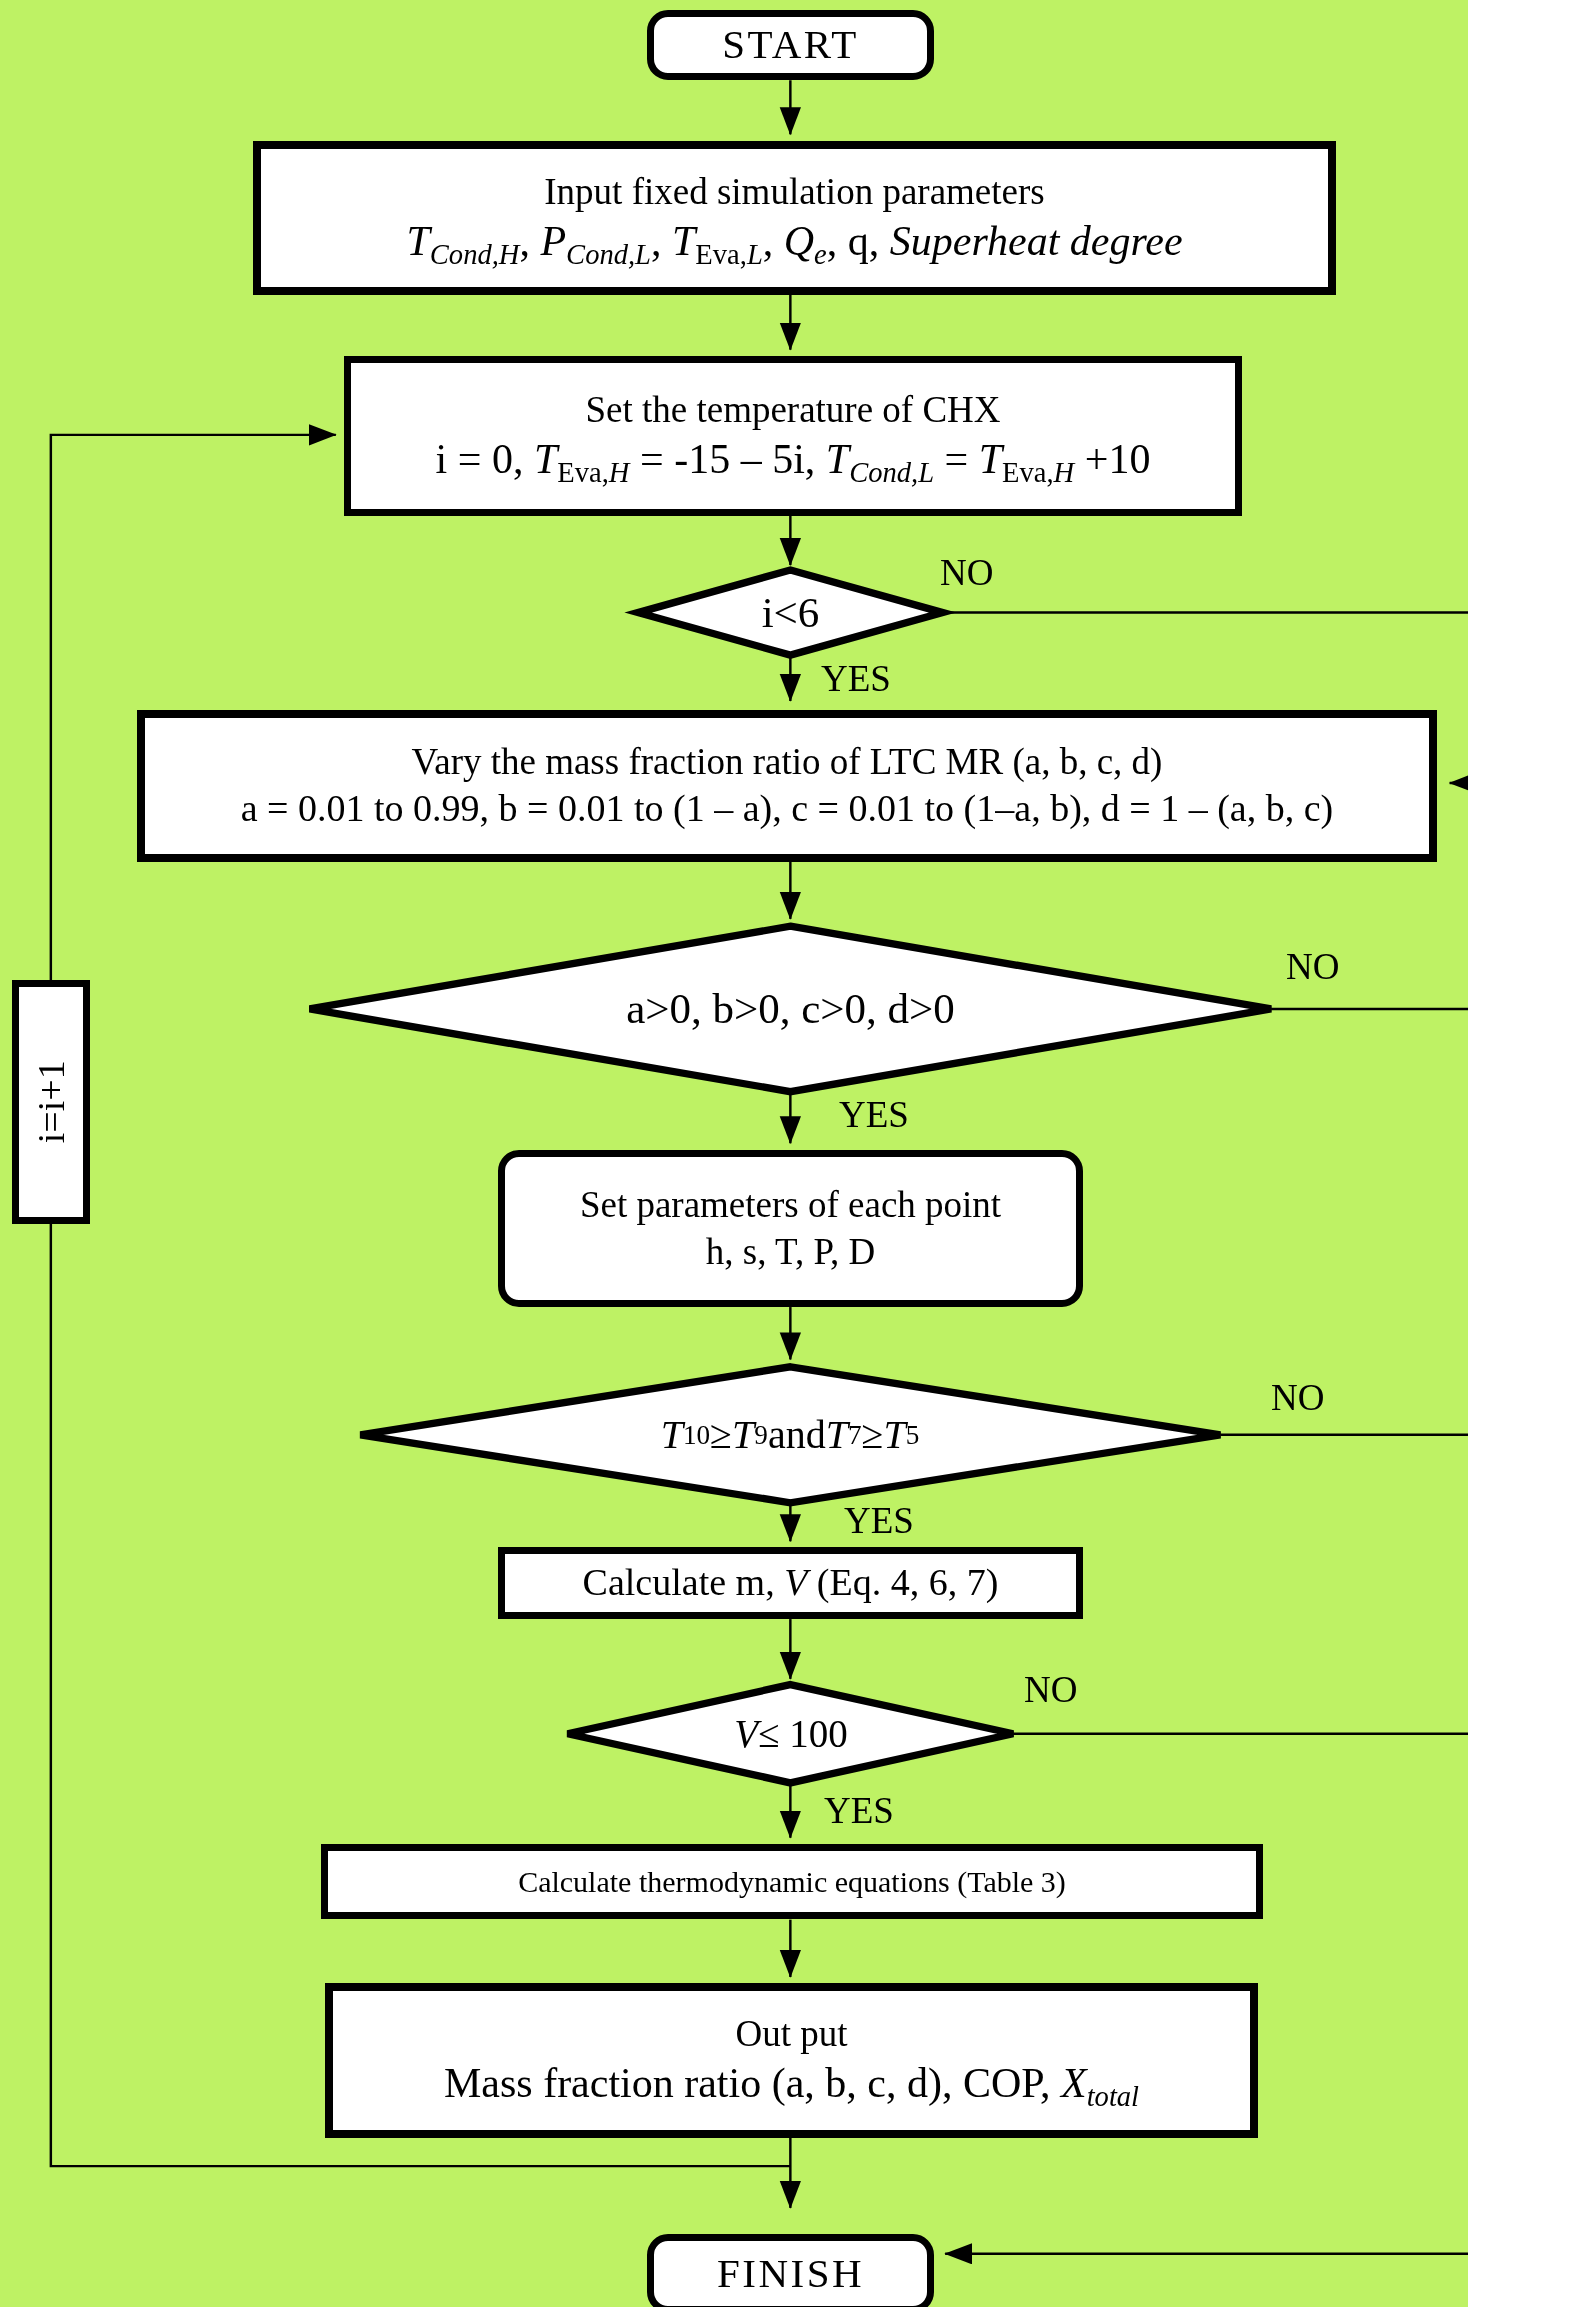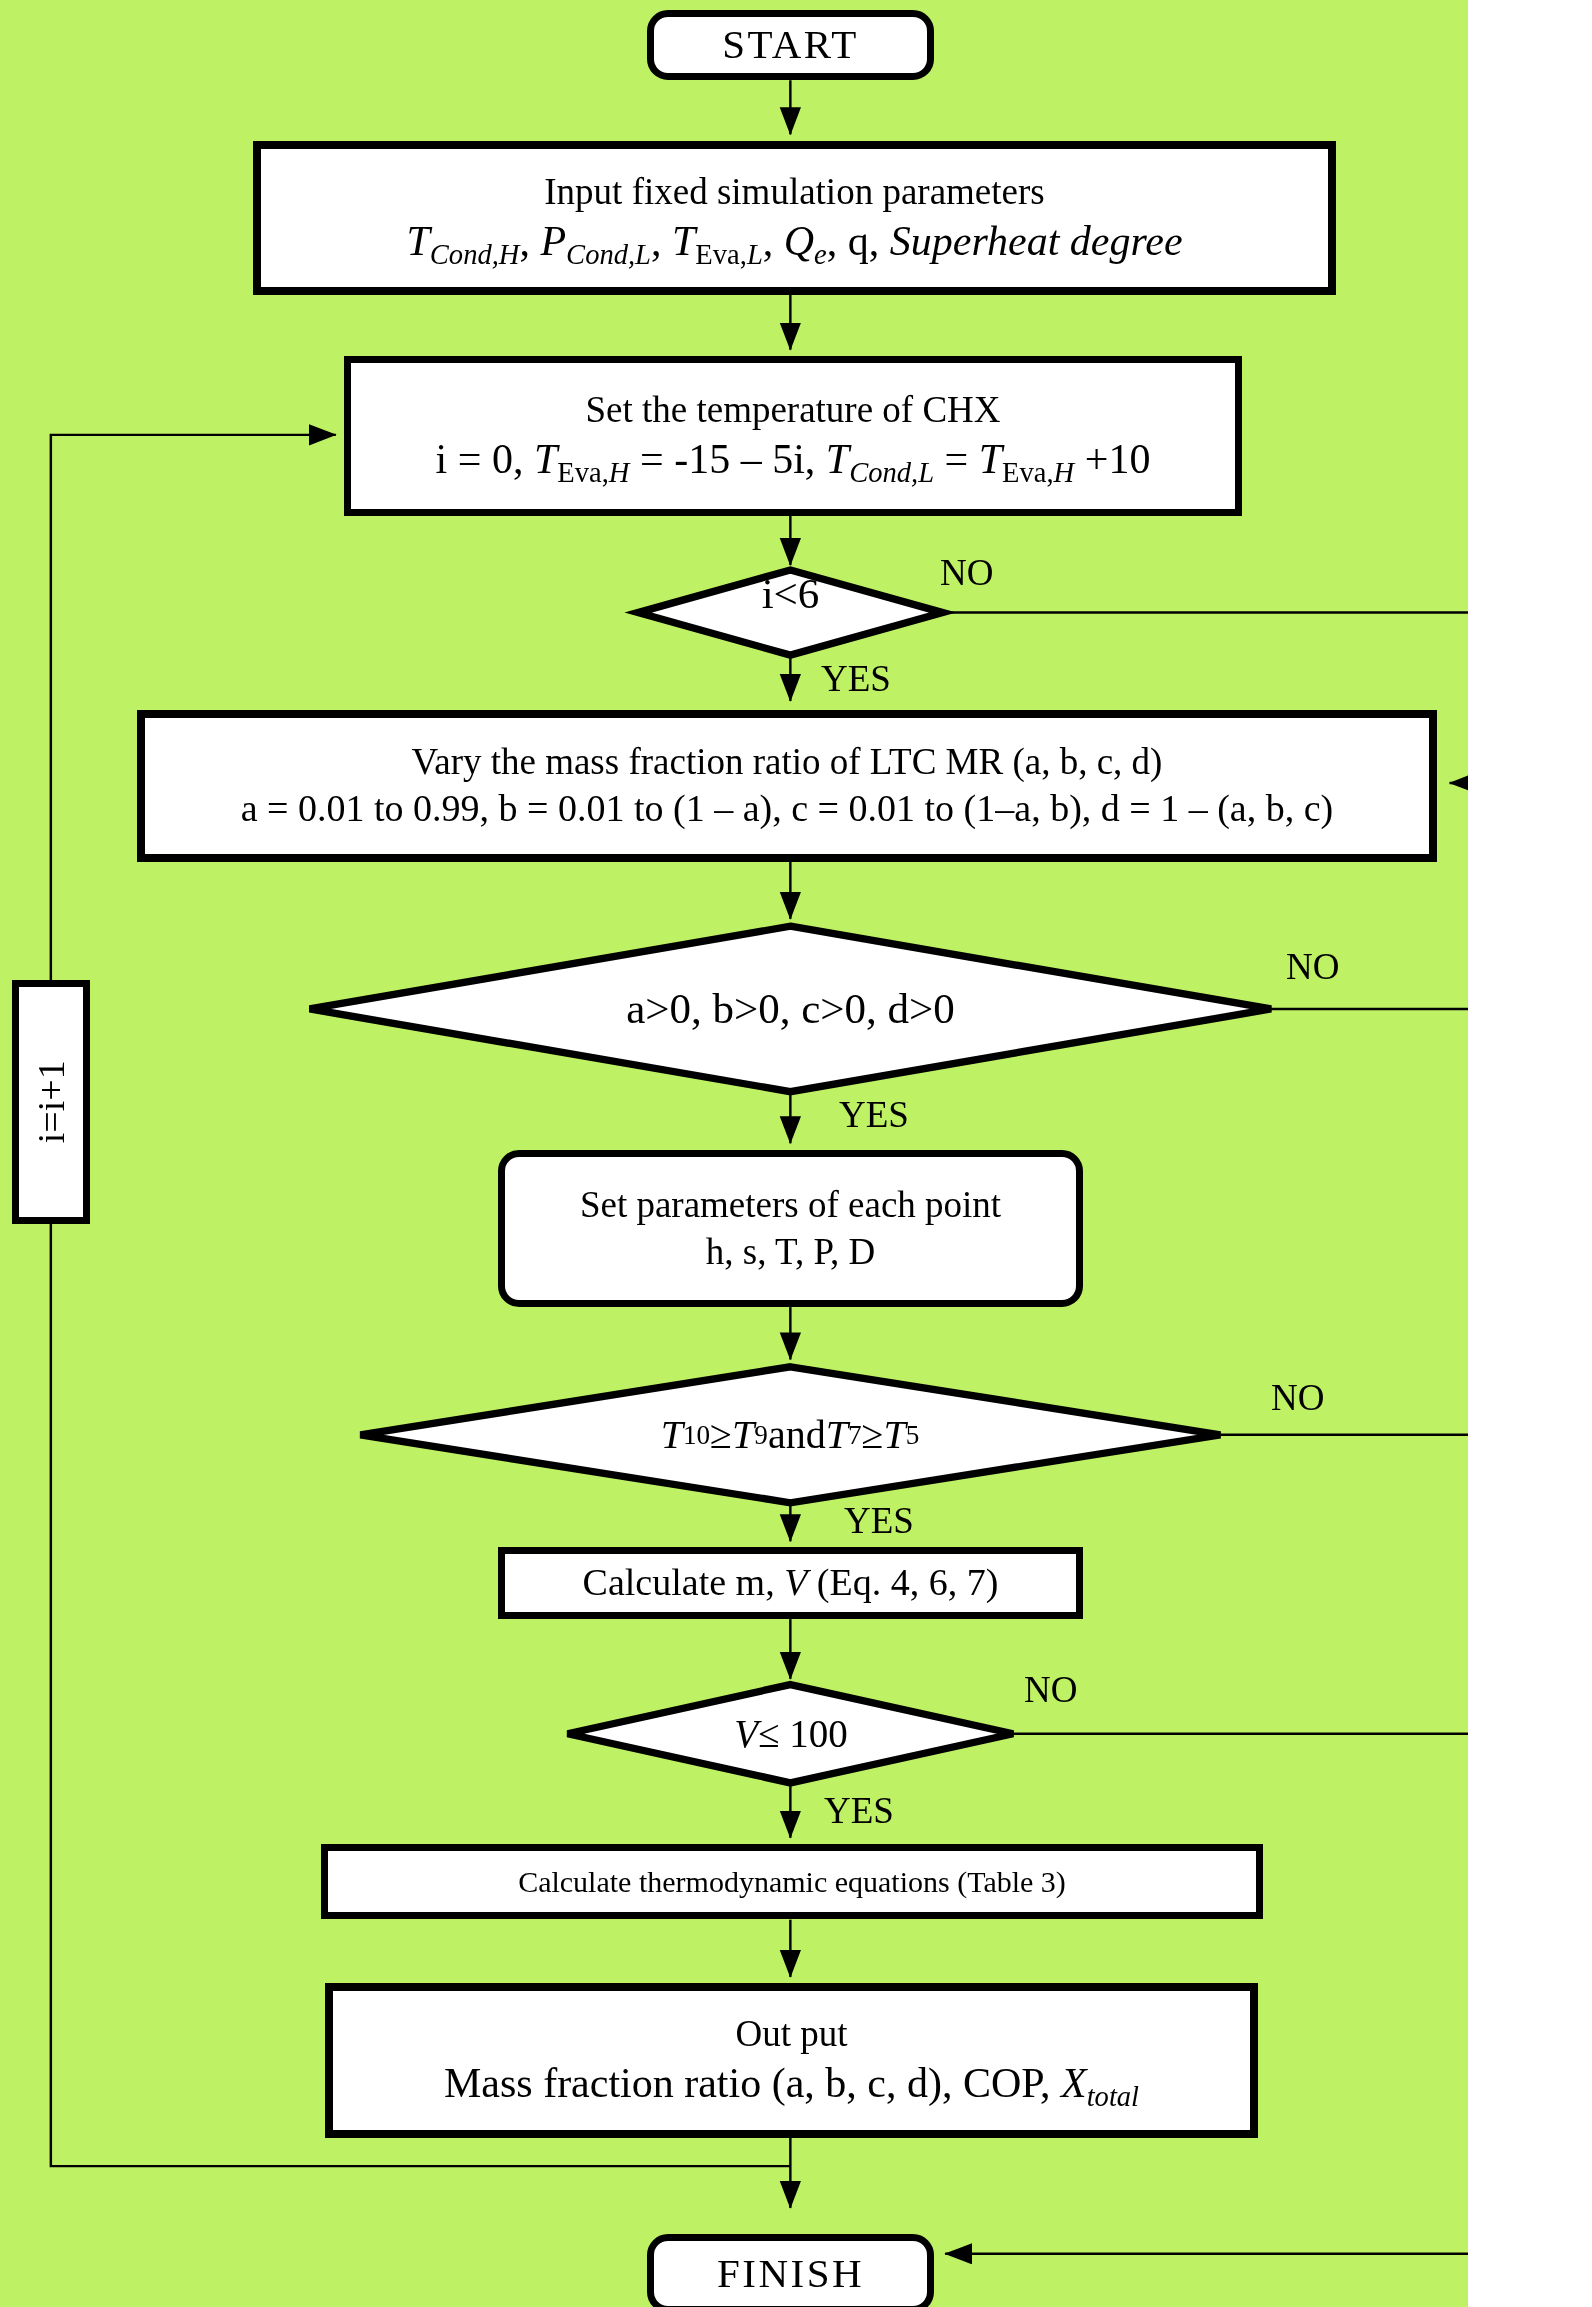--- a/index.html
+++ b/index.html
@@ -107,21 +107,21 @@
   </div>
 
   <div class="box" style="left:12.3px;top:980px;width:78px;height:244px;">
     <span class="vert">i=i+1</span>
   </div>
 
   <div class="box terminal" style="left:647px;top:2214px;width:287px;height:79px;margin-top:20px;">
     <span>FINISH</span>
   </div>
 
-  <div class="dlabel" style="left:638px;top:554px;width:305px;height:79px;font-size:43px;">i&lt;6</div>
+  <div class="dlabel" style="left:638px;top:573px;width:305px;height:79px;font-size:43px;">i&lt;6</div>
   <div class="dlabel" style="left:310px;top:960px;width:961px;height:98px;font-size:43px;">a&gt;0, b&gt;0, c&gt;0, d&gt;0</div>
   <div class="dlabel" style="left:360px;top:1387px;width:860px;height:95px;font-size:40px;"><i>T</i><sub>10</sub> ≥ <i>T</i><sub>9</sub> and <i>T</i><sub>7</sub> ≥ <i>T</i><sub>5</sub></div>
   <div class="dlabel" style="left:568px;top:1701px;width:446px;height:66px;font-size:39px;"><i>V</i> ≤ 100</div>
 
   <div class="elabel" style="left:940px;top:554px;">NO</div>
   <div class="elabel" style="left:821px;top:660px;">YES</div>
   <div class="elabel" style="left:1286px;top:948px;">NO</div>
   <div class="elabel" style="left:839px;top:1096px;">YES</div>
   <div class="elabel" style="left:1271px;top:1379px;">NO</div>
   <div class="elabel" style="left:844px;top:1502px;">YES</div>

